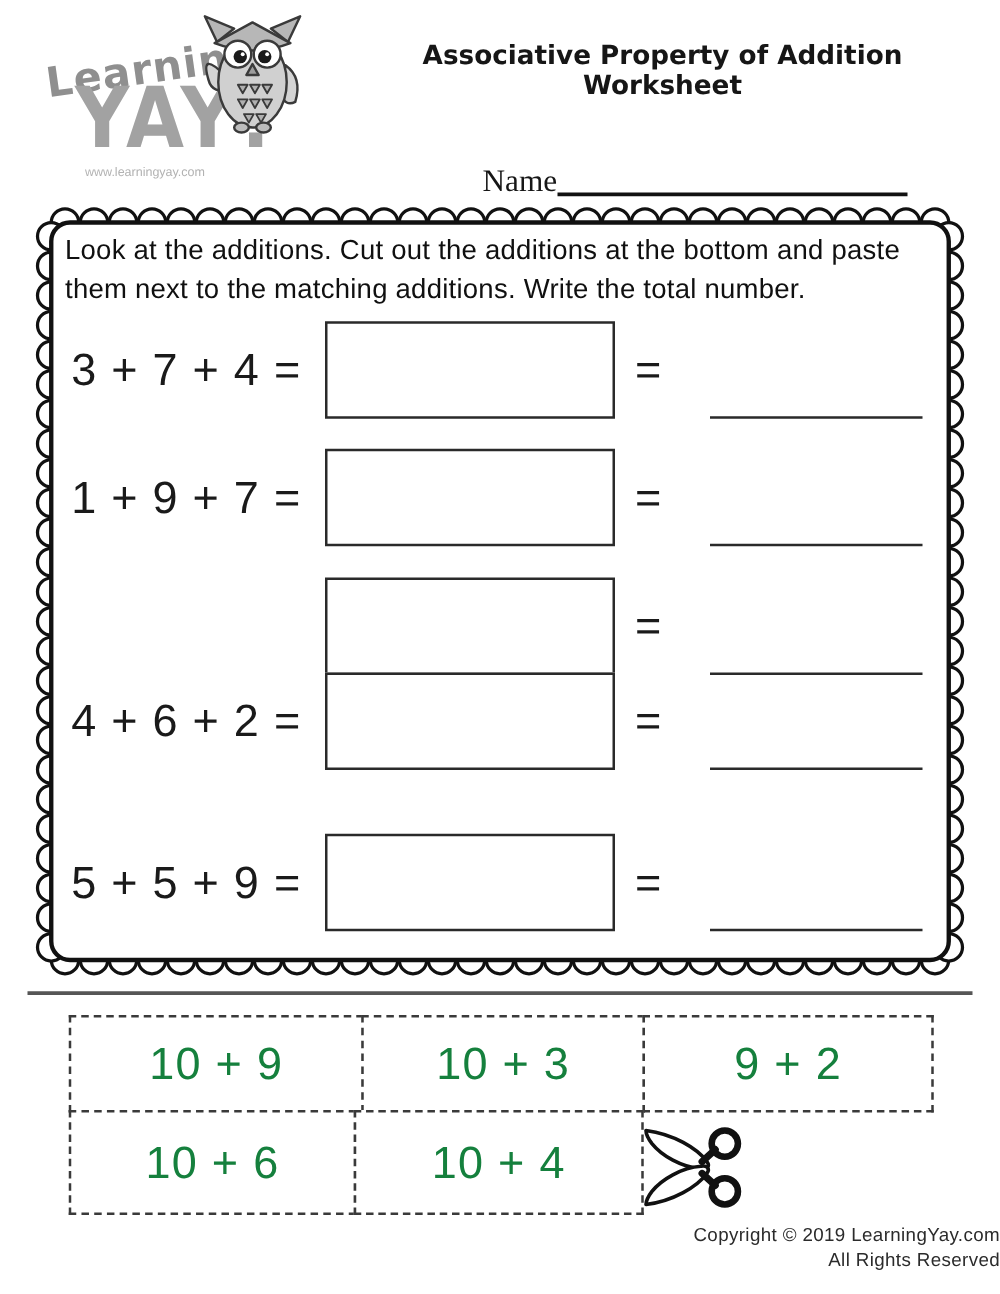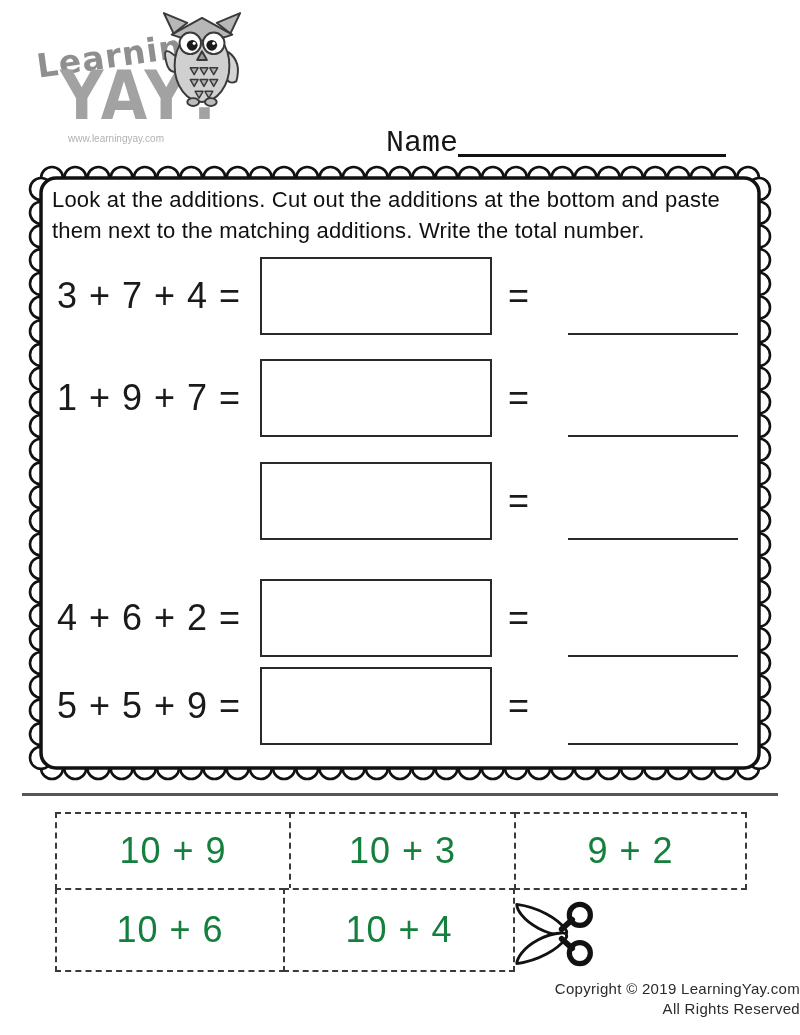--- a/index.html
+++ b/index.html
@@ -25,21 +25,21 @@
   .owl { position:absolute; left:158px; top:4px; }
   
   .title {
     position:absolute; left:280px; top:32px; width:500px; text-align:center;
     font-family:"DejaVu Sans", sans-serif; font-weight:bold; font-size:21px;
   }
   .name-row {
     position:absolute; left:386px; top:122px; width:340px; height:36px;
     display:flex; align-items:flex-end;
   }
-  .name-label { font-family:Liberation Mono, monospace; font-size:30px; font-weight:500; line-height:1; }
+  .name-label { font-family:Liberation Serif, serif; font-size:25px; font-weight:500; line-height:1; }
   .name-line { flex:1; border-bottom:3px solid #111; margin-bottom:1px; height:30px; }
   
   .frame-svg { position:absolute; left:20px; top:157px; }
   .scallop { fill:#ffffff; stroke:#111; stroke-width:2.6; }
   .frame-rect { fill:#ffffff; stroke:#111; stroke-width:3.5; }
   
   .instructions {
     position:absolute; left:52px; top:184px; width:705px;
     font-size:22px; line-height:31px; color:#101010; letter-spacing:0.2px;
   }
@@ -112,20 +112,21 @@
           <path d="M33,76 h8 l-4,7 z"></path>
             <path d="M43,76 h8 l-4,7 z"></path>
             <path d="M53,76 h8 l-4,7 z"></path>
           <path d="M38,88 h8 l-4,7 z"></path>
             <path d="M48,88 h8 l-4,7 z"></path>
         </g>
       </g>
     </svg>
   </div>
 
+  <div class="title">Associative Property of Addition Worksheet</div>
   <div class="name-row">
     <span class="name-label">Name</span>
     <span class="name-line"></span>
   </div>
 
   <svg class="frame-svg" width="760" height="632" viewBox="0 0 760 632">
     <g id="scallops">
         <circle cx="32" cy="21" r="11" class="scallop"></circle>
         <circle cx="32" cy="611" r="11" class="scallop"></circle>
         <circle cx="55.2" cy="21" r="11" class="scallop"></circle>
@@ -254,21 +255,21 @@
     <span class="expr">1 + 9 + 7 =</span>
     <div class="slot-box"></div>
     <span class="eq2">=</span>
     <div class="ans-line"></div>
   </div>
   <div class="prob-row" style="top:462px">
     <div class="slot-box"></div>
     <span class="eq2">=</span>
     <div class="ans-line"></div>
   </div>
-  <div class="prob-row" style="top:579px">
+  <div class="prob-row" style="top:538px">
     <span class="expr">4 + 6 + 2 =</span>
     <div class="slot-box"></div>
     <span class="eq2">=</span>
     <div class="ans-line"></div>
   </div>
   <div class="prob-row" style="top:667px">
     <span class="expr">5 + 5 + 9 =</span>
     <div class="slot-box"></div>
     <span class="eq2">=</span>
     <div class="ans-line"></div>

